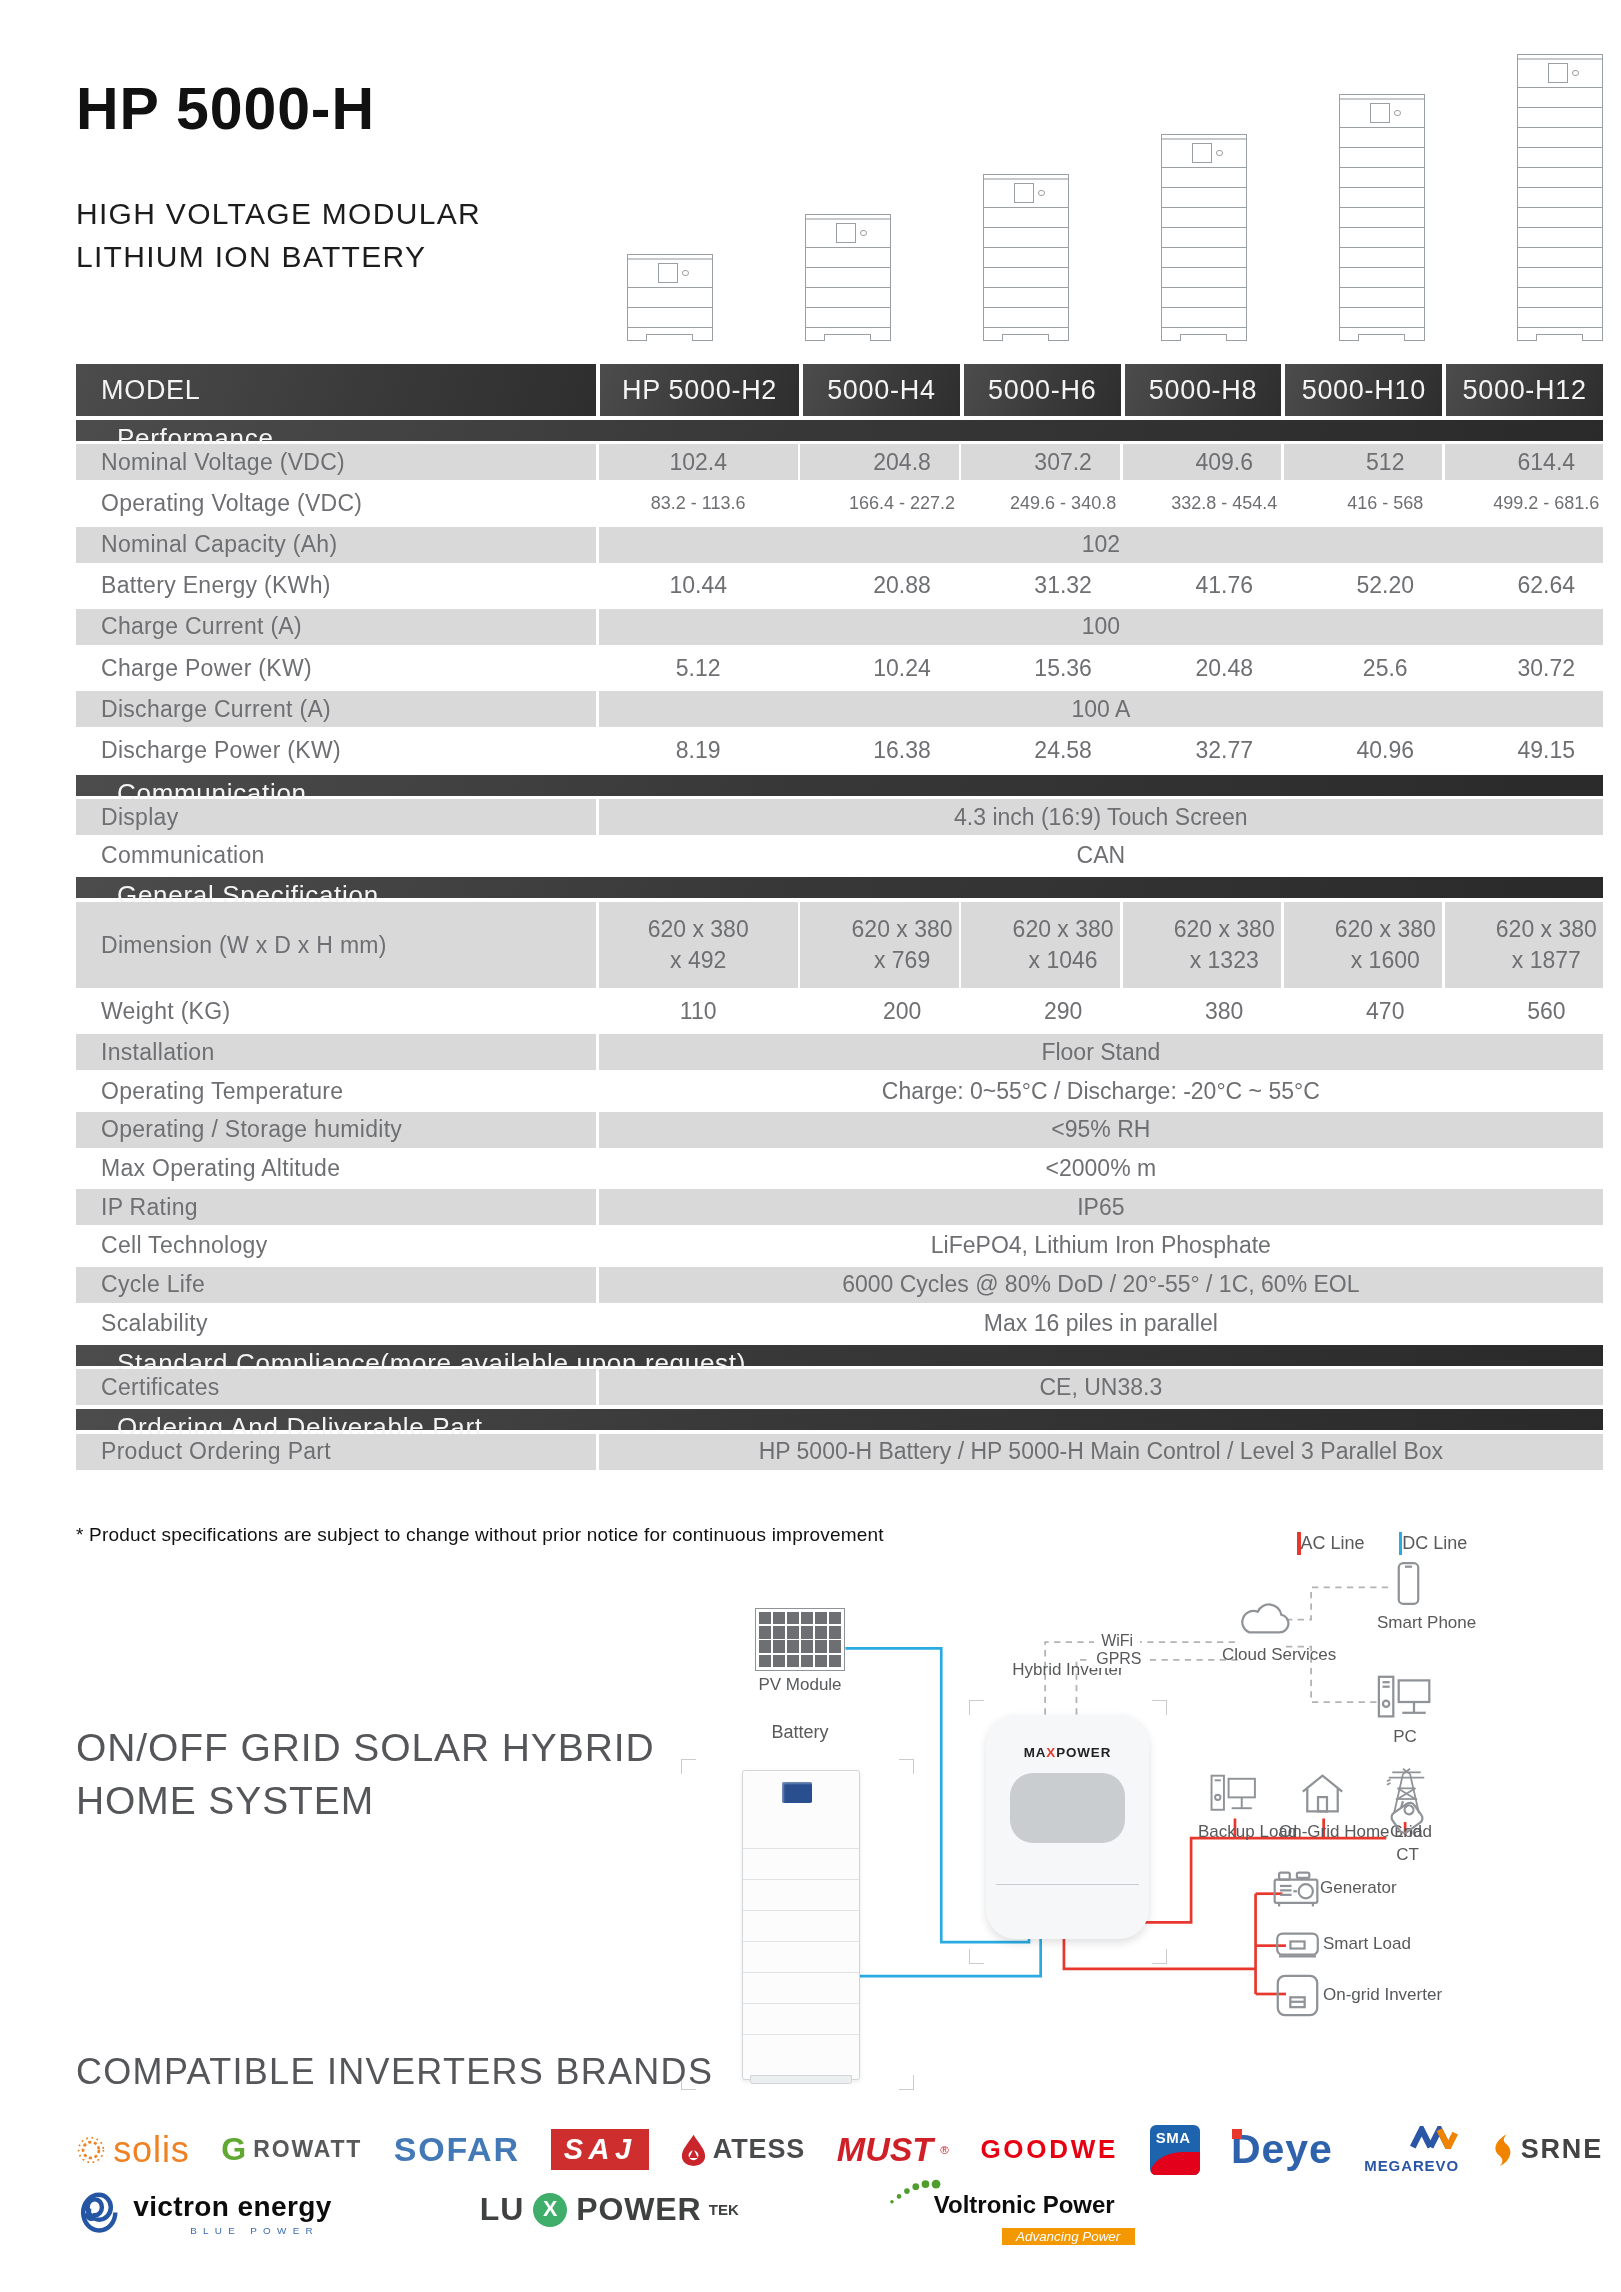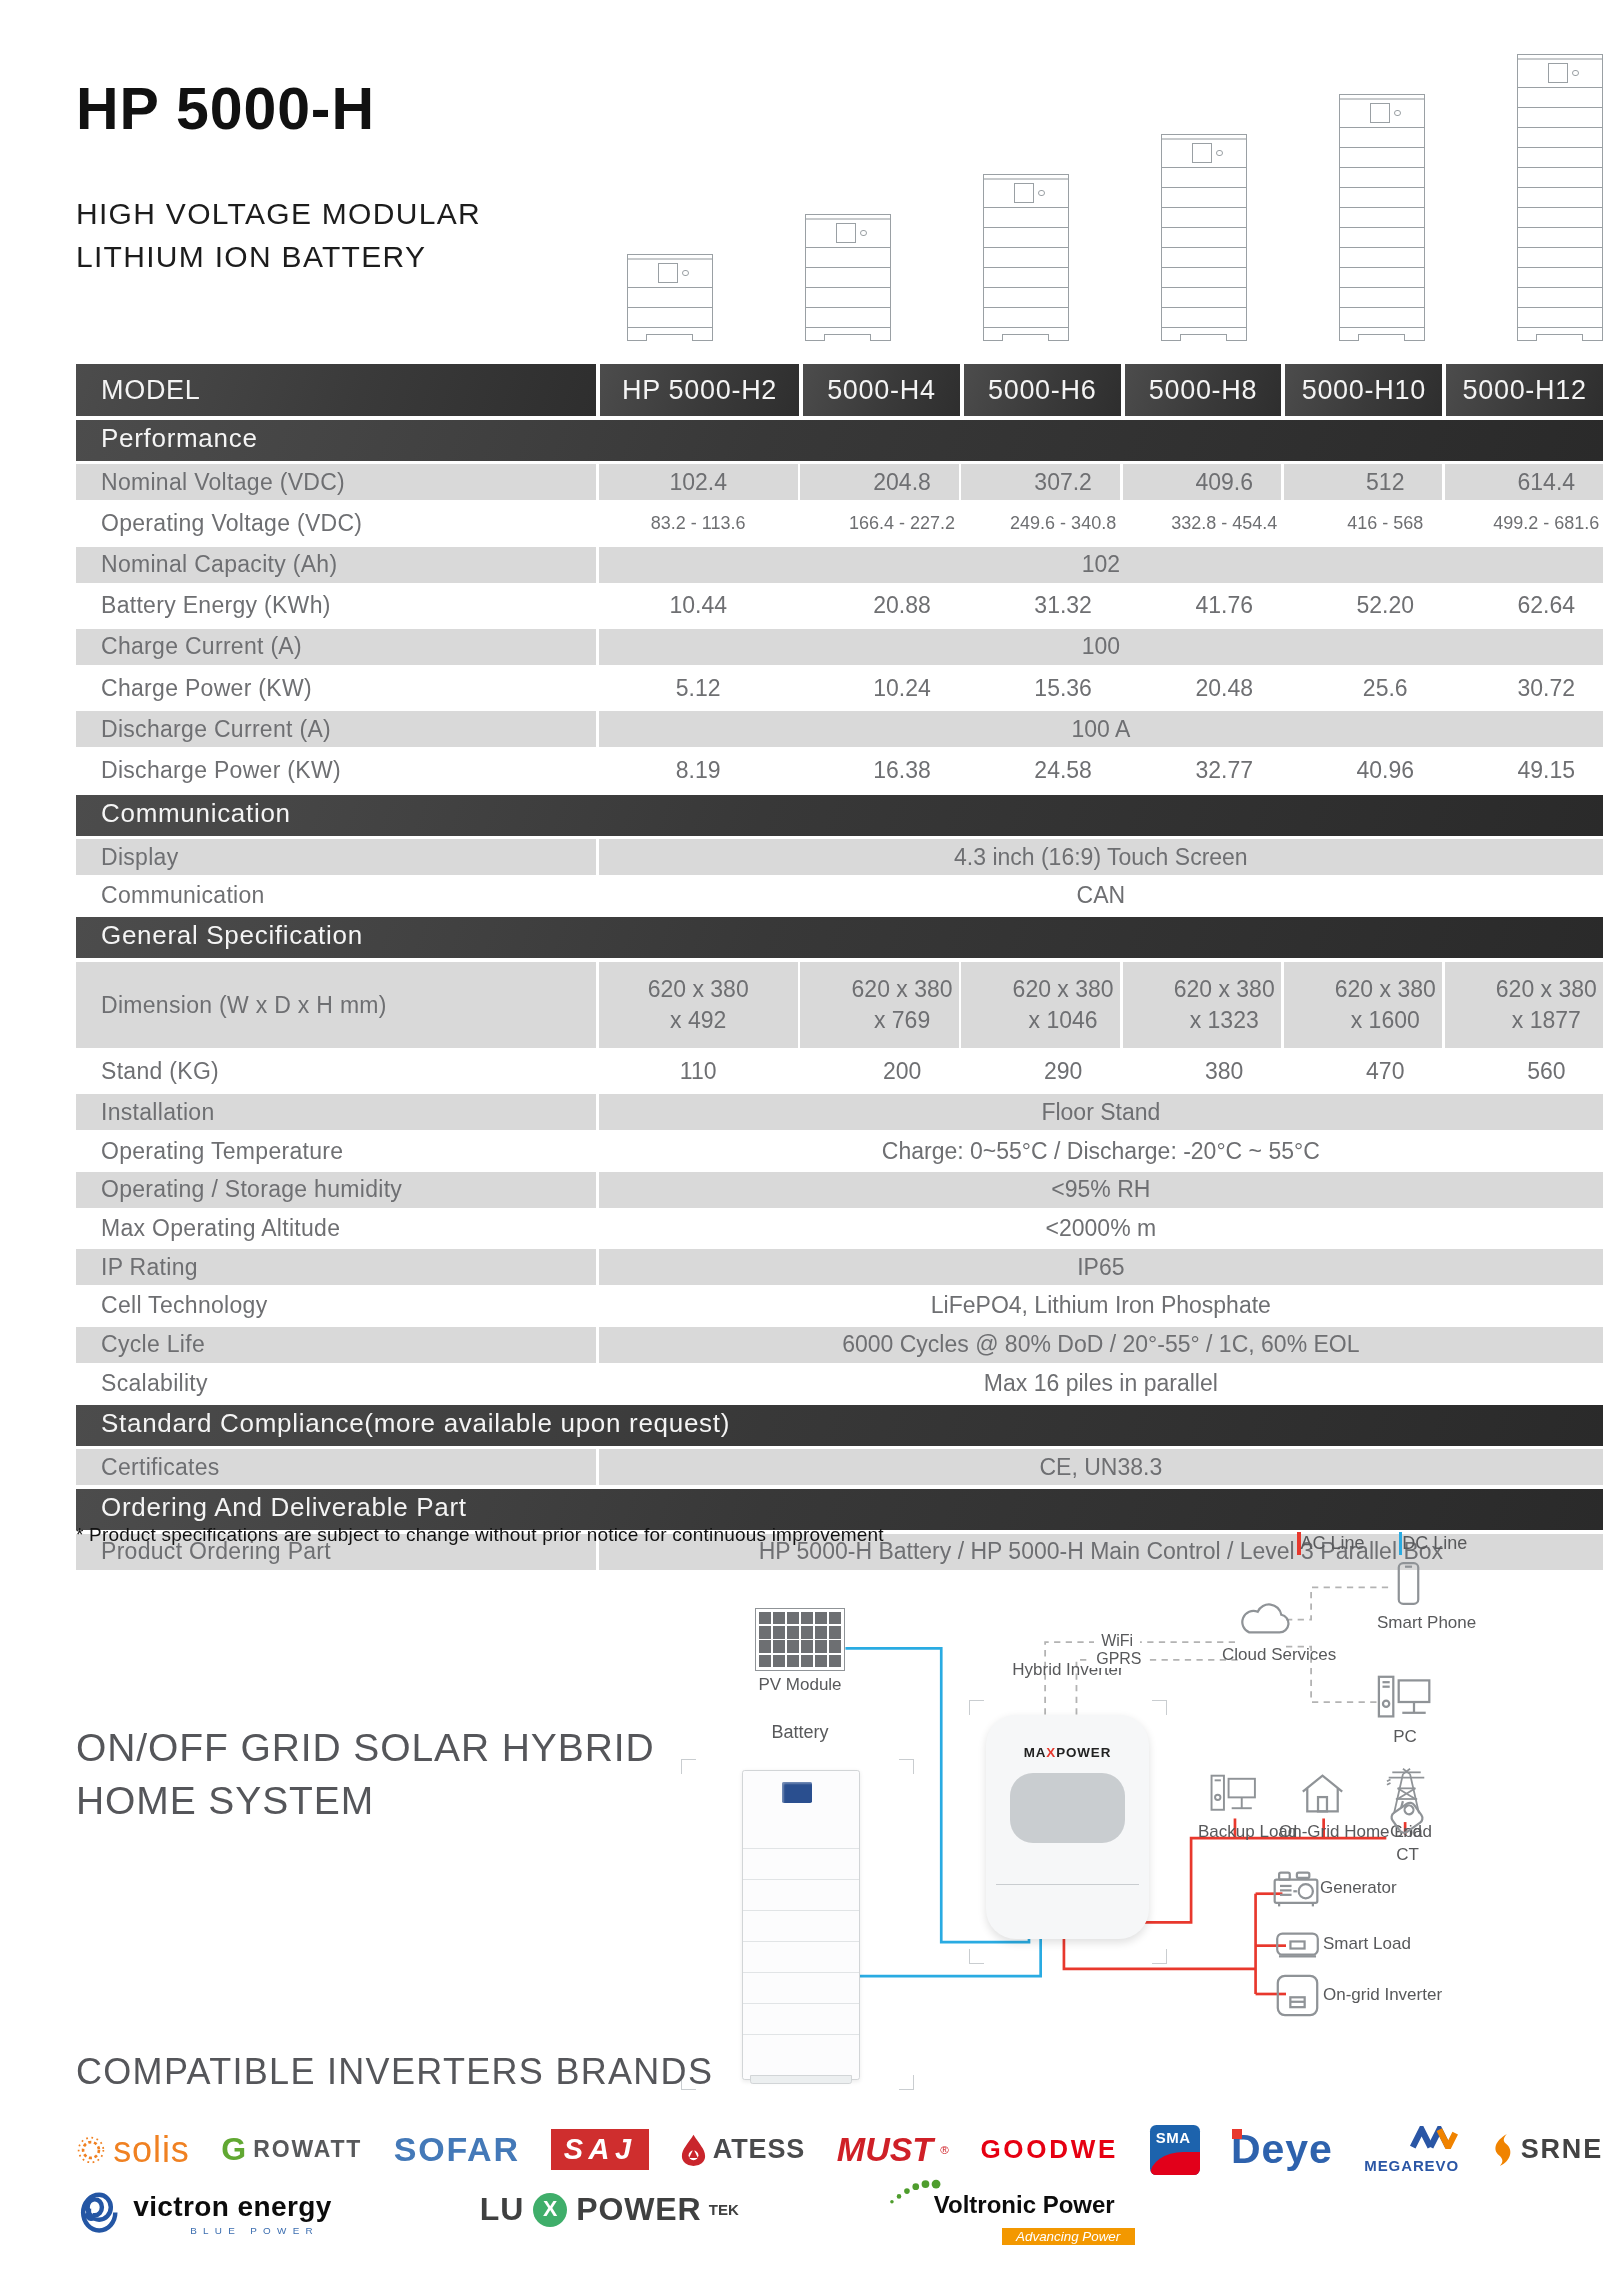--- a/index.html
+++ b/index.html
@@ -21,21 +21,21 @@
   .stack .led{position:absolute;left:54px;top:14.3px;width:4.5px;height:4.5px;border:0.9px solid #9aa0a4;border-radius:50%;}
   .stack .mod{height:19px;border:0.9px solid #9aa0a4;border-top:none;background:#fff;}
   .stack .base{height:11.6px;border:0.9px solid #9aa0a4;border-top:none;background:#fff;position:relative;}
   .stack .base::after{content:"";position:absolute;left:22%;right:22%;bottom:-0.9px;height:6.3px;background:#fff;
                       border-top:0.9px solid #9aa0a4;border-left:0.9px solid #9aa0a4;border-right:0.9px solid #9aa0a4;
                       transform:perspective(9px);}
 
   
   .spec-table{position:absolute;left:76px;top:364px;width:1527px;font-weight:300;}
   .t-bar{background:linear-gradient(110deg,#4c4c4c 0%,#383838 45%,#2a2a2a 100%);color:#f4f4f4;
-         height:41px;line-height:36px;padding-left:25px;font-size:26px;letter-spacing:0.7px;margin:3.6px 0;}
+         height:21px;line-height:36px;padding-left:41px;font-size:26px;letter-spacing:0.7px;margin:3.6px 0;}
   .t-head{display:flex;gap:4px;margin-bottom:3.6px;}
   .t-head .hc{background:linear-gradient(110deg,#4c4c4c 0%,#3a3a3a 55%,#2e2e2e 100%);color:#f4f4f4;
               height:52px;line-height:52px;font-size:27px;letter-spacing:0.7px;}
   .t-head .hc.lab{flex:0 0 495px;padding-left:25px;}
   .t-head .hc.m0{flex:0 0 199px;text-align:center;}
   .t-head .hc.mx{flex:1;text-align:center;}
   .t-row{display:flex;gap:2.7px;margin-bottom:2.7px;color:#6e6f72;}
   .t-row .lab{flex:0 0 495px;padding-left:25px;display:flex;align-items:center;font-size:23px;letter-spacing:0.3px;}
   .t-row .vals{flex:1;display:flex;gap:2.7px;}
   .t-row .cell{display:flex;align-items:center;justify-content:center;text-align:center;font-size:23px;}
@@ -345,21 +345,21 @@
             <div>620 x 380</div>
             <div>x 1600</div>
           </div>
           <div class="cell cx">
             <div>620 x 380</div>
             <div>x 1877</div>
           </div>
         </div>
       </div>
       <div class="t-row white tall">
-        <div class="lab">Stand (KG)</div>
+        <div class="lab">Weight (KG)</div>
         <div class="vals">
           <div class="cell c0">110</div>
           <div class="cell cx">200</div>
           <div class="cell cx">290</div>
           <div class="cell cx">380</div>
           <div class="cell cx">470</div>
           <div class="cell cx">560</div>
         </div>
       </div>
       <div class="t-row gray">

